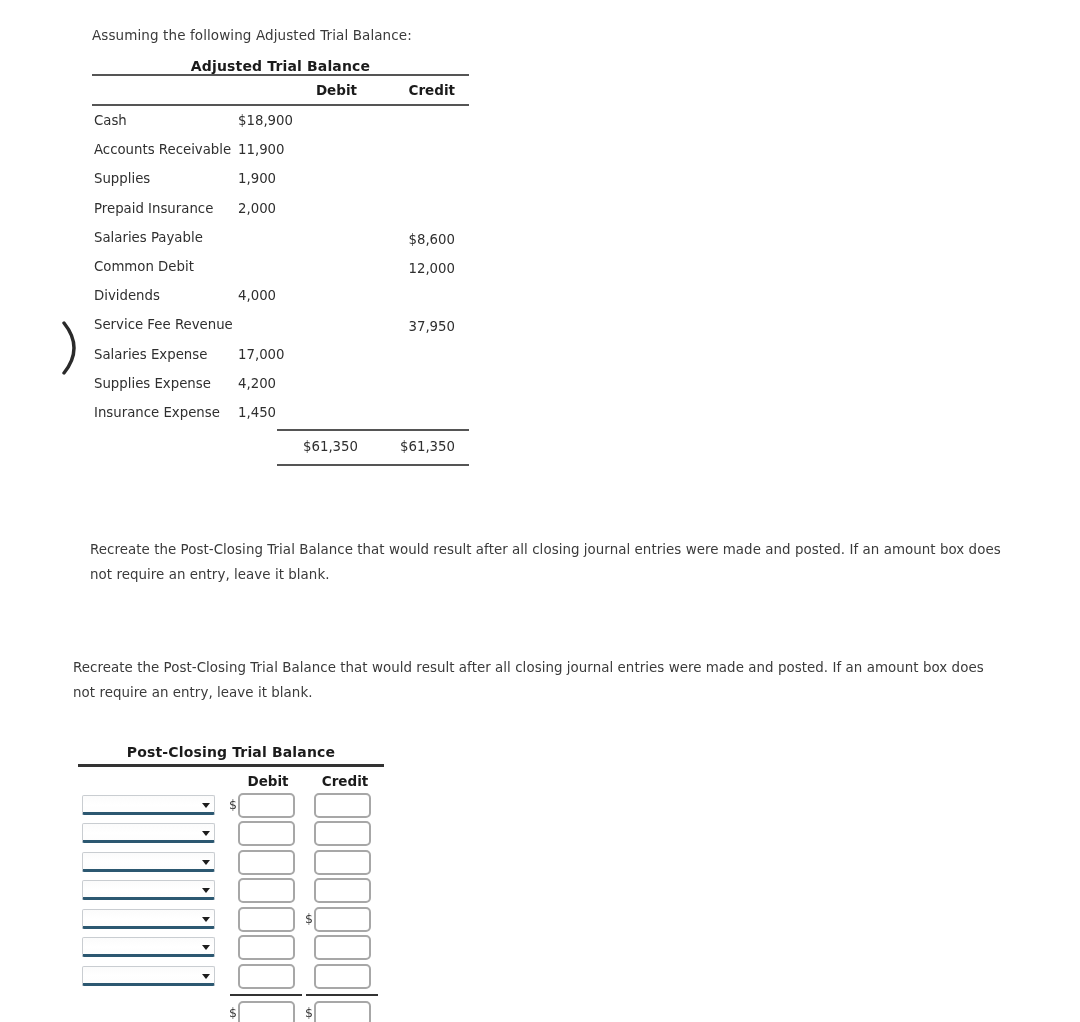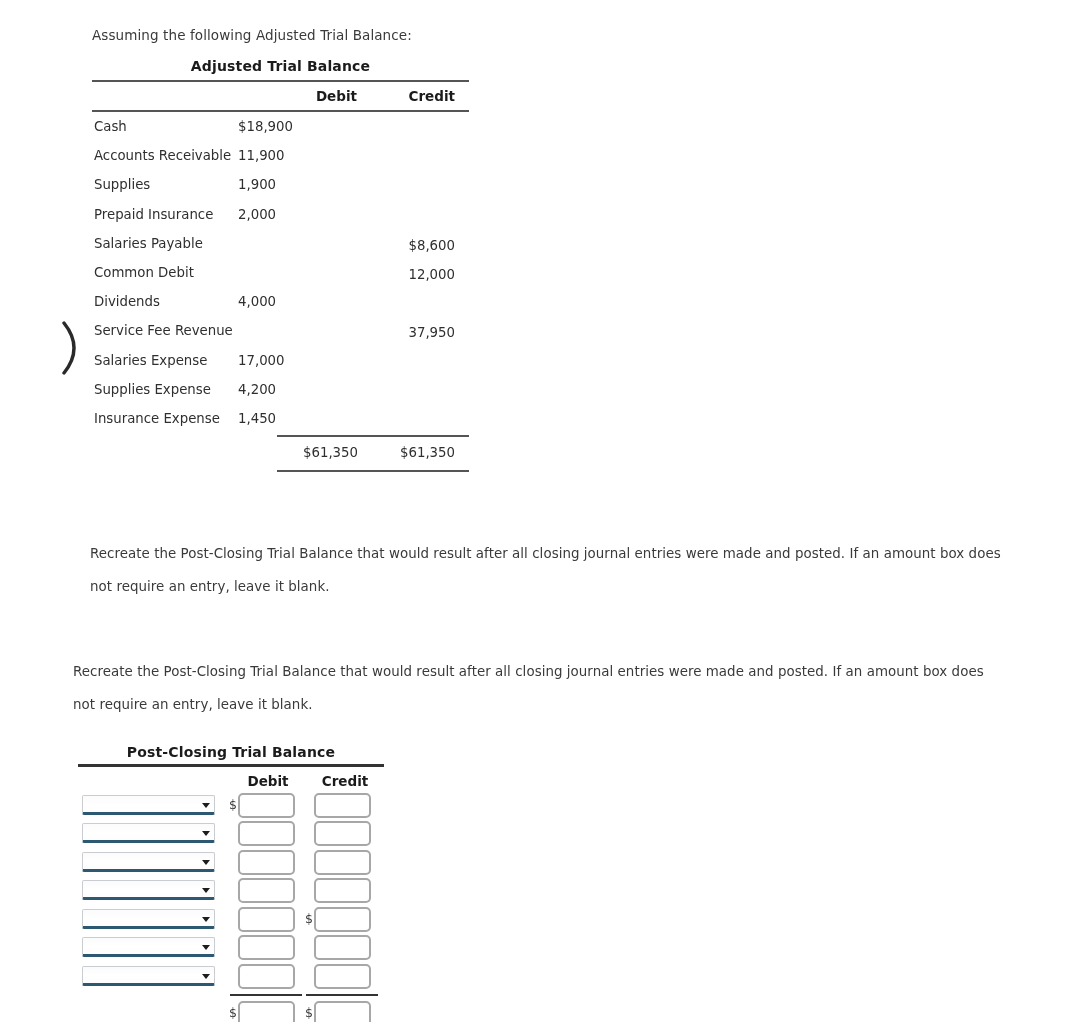--- a/index.html
+++ b/index.html
@@ -33,21 +33,20 @@
     position: absolute;
     left: 92px; top: 58px;
     width: 377px;
   }
   #atb-title {
     text-align: center;
     font-weight: bold;
     font-size: 14px;
     color: #1b1b1b;
     letter-spacing: .15px;
-    padding-bottom: 6px;
   }
   #atb-head-rule { position: relative; height: 2px; background: #555; width: 377px; }
   #atb-colhead {
     position: relative;
     height: 28px;
   }
   #atb-colhead .ch {
     position: absolute;
     top: 6px;
     font-weight: bold;
@@ -112,21 +111,21 @@
     left: 60px; top: 320px;
     width: 26px; height: 56px;
     pointer-events: none;
   }
 
   
   .instruction {
     position: absolute;
     font-size: 13.4px;
     color: #3a3a3a;
-    line-height: 33px;
+    line-height: 25px;
     letter-spacing: .05px;
   }
   #instruction-1 { left: 90px; top: 537px; width: 920px; }
   #instruction-2 { left: 73px; top: 655px; width: 930px; }
 
   
   #pctb {
     position: absolute;
     left: 78px; top: 744px;
     width: 306px;

